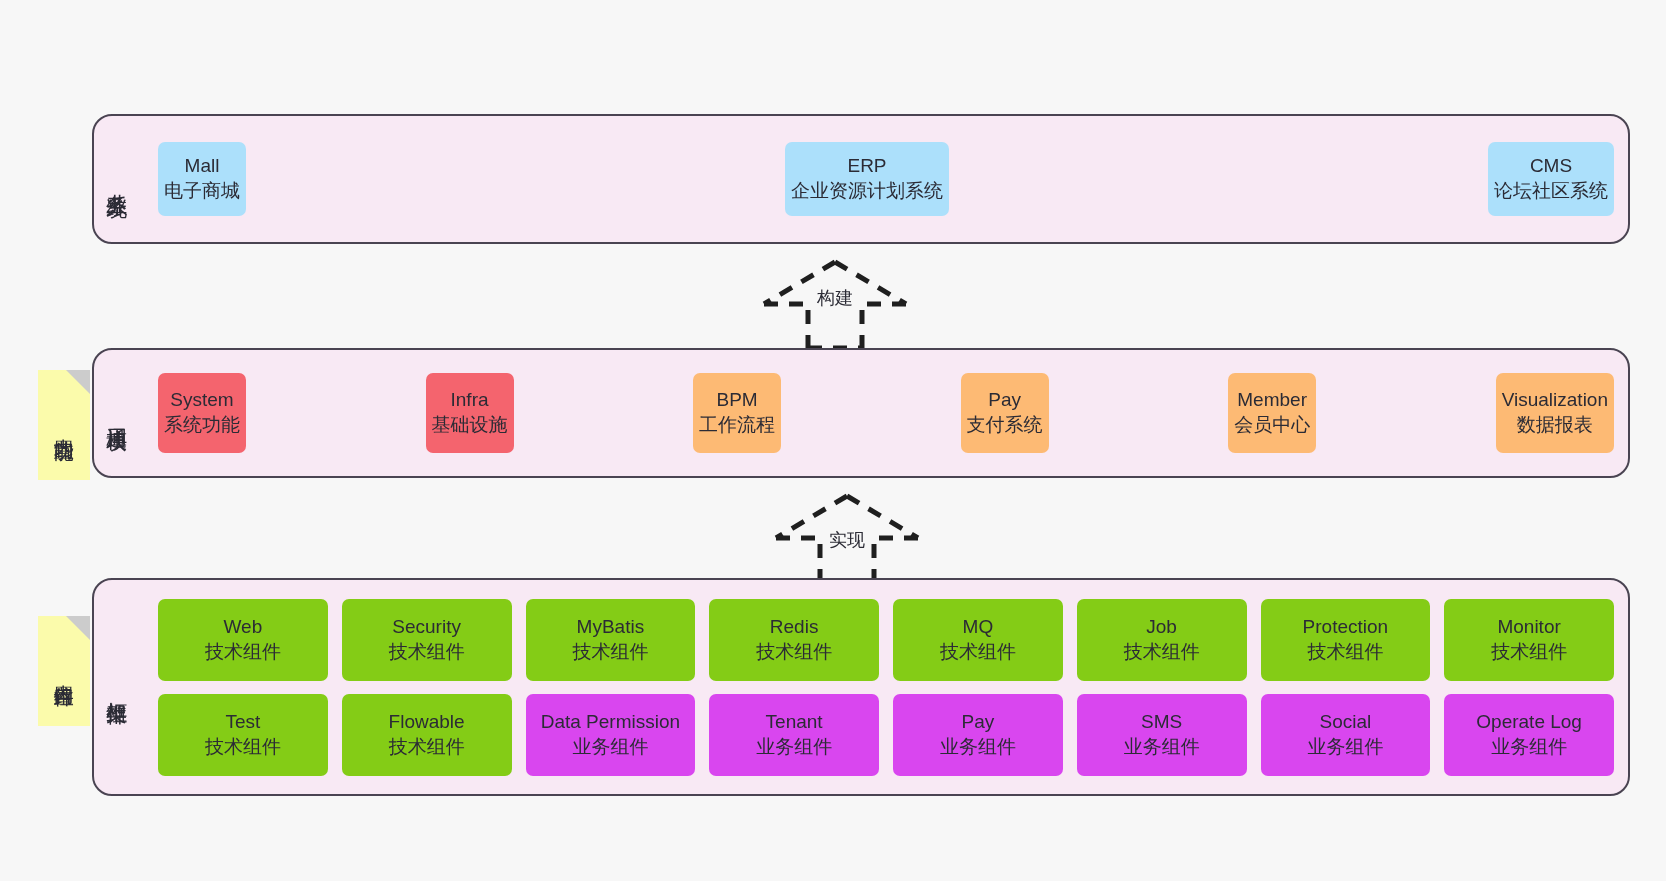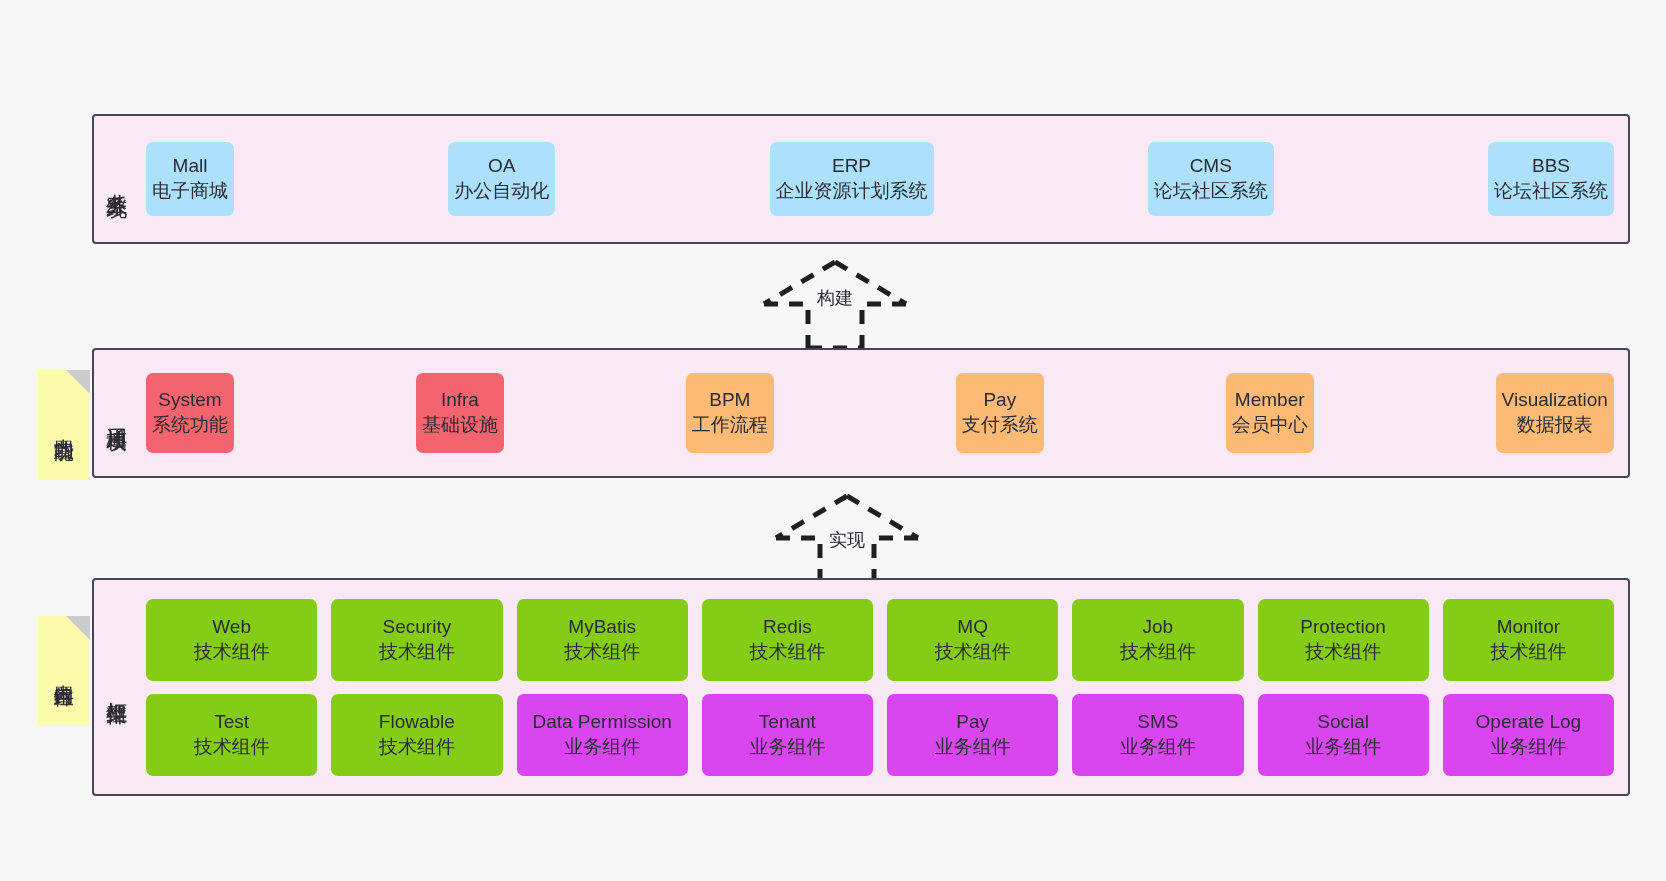--- a/index.html
+++ b/index.html
@@ -11,24 +11,25 @@
     overflow:hidden;
     position:relative;
   }
   .canvas{position:absolute;inset:0;}
 
   
   .layer{
     position:absolute;
     background:#f8e9f4;
     border:2.5px solid #4a4452;
-    border-radius:4px;
-    box-sizing:border-box;
-    display:flex;
-    align-items:center;
+    border-radius:20px;
+    box-sizing:border-box;
+    display:flex;
+    align-items:center;
+    gap:12px;
   }
   .layer-title{
     width:46px;
     flex:0 0 46px;
     display:flex;
     align-items:center;
     justify-content:center;
     font-size:21px;
     line-height:1.22;
     letter-spacing:1px;
@@ -129,33 +130,25 @@
 <div class="canvas">
 
   <div class="layer" id="layer-business">
     <div class="layer-title">业务系统</div>
     <div class="layer-body">
       <div class="card card-blue">
         <span class="t1">Mall</span>
         <span class="t2">电子商城</span>
       </div>
       <div class="card card-blue">
-        <span class="t1">OA</span>
-        <span class="t2">办公自动化</span>
-      </div>
-      <div class="card card-blue">
         <span class="t1">ERP</span>
         <span class="t2">企业资源计划系统</span>
       </div>
       <div class="card card-blue">
         <span class="t1">CMS</span>
-        <span class="t2">论坛社区系统</span>
-      </div>
-      <div class="card card-blue">
-        <span class="t1">BBS</span>
         <span class="t2">论坛社区系统</span>
       </div>
     </div>
   </div>
 
   <div class="arrow" id="arrow-build">
     <svg width="150" height="92" viewBox="0 0 150 92">
       <path d="M75 4 L146 46 M75 4 L4 46" fill="none" stroke="#1f1f1f" stroke-width="5" stroke-dasharray="14,11" stroke-linecap="butt"></path>
       <path d="M4 46 L48 46 L48 90 M146 46 L102 46 L102 90 M48 90 L102 90" fill="none" stroke="#1f1f1f" stroke-width="5" stroke-dasharray="14,11" stroke-linecap="butt"></path>
     </svg>

